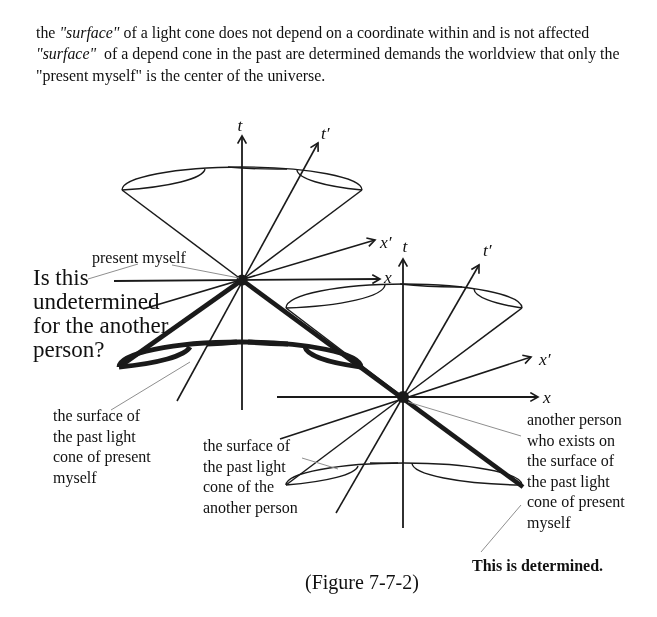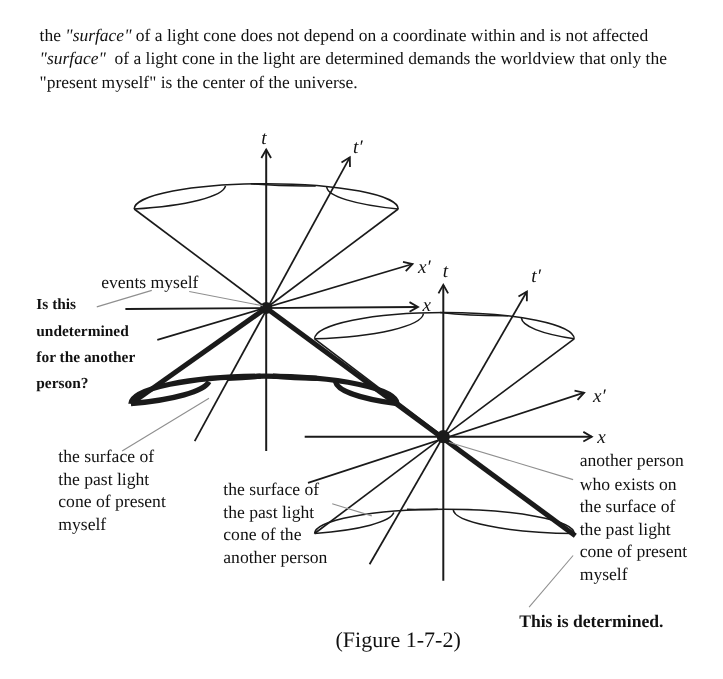--- a/index.html
+++ b/index.html
@@ -3,32 +3,32 @@
 <meta charset="utf-8">
 <style>
   html,body{margin:0;padding:0;background:#ffffff;}
   .page{position:relative;width:657px;height:617px;background:#ffffff;overflow:hidden;
         font-family:"Liberation Serif",serif;color:#111;}
   .para{position:absolute;left:36px;top:22px;}
   .pline{white-space:pre;font-size:15.9px;line-height:21.3px;color:#111;}
   .it{font-style:italic;}
   .diagram-svg{position:absolute;left:0;top:0;}
   .lbl{position:absolute;font-size:16px;line-height:20.5px;white-space:pre-line;color:#111;z-index:2;}
-  .lbl-bold{font-weight:700;font-size:14px;line-height:24px;}
+  .lbl-bold{font-weight:400;font-size:23px;line-height:24px;}
   .lbl-caption{font-size:20px;line-height:24px;}
   .axis-label{font-family:"Liberation Serif",serif;font-style:italic;font-size:17.5px;fill:#111;}
 </style>
 </head>
 <body>
 
 <div class="page">
 
   <div class="para">
     <div class="pline"><span>the </span><span class="it">"surface"</span><span> of a light cone does not depend on a coordinate within and is not affected</span></div>
-    <div class="pline"><span></span><span class="it">"surface"</span><span>  of a light cone in the light are determined demands the worldview that only the</span></div>
+    <div class="pline"><span></span><span class="it">"surface"</span><span>  of a depend cone in the past are determined demands the worldview that only the</span></div>
     <div class="pline"><span>"present myself" is the center of the universe.</span><span class="it"></span><span></span></div>
   </div>
 
   <svg class="diagram-svg" width="657" height="617" viewBox="0 0 657 617">
     <defs>
       <marker id="arr" viewBox="0 0 10 10" refX="8" refY="5" markerWidth="11" markerHeight="11" orient="auto" markerUnits="userSpaceOnUse">
         <path d="M1,1 L8,5 L1,9" fill="none" stroke="#1a1a1a" stroke-width="1.5"></path>
       </marker>
     </defs>
 
@@ -95,35 +95,35 @@
       <text class="axis-label" x="321" y="139">t′</text>
       <text class="axis-label" x="384" y="283">x</text>
       <text class="axis-label" x="380" y="248">x′</text>
       <text class="axis-label" x="405" y="252" text-anchor="middle">t</text>
       <text class="axis-label" x="483" y="256">t′</text>
       <text class="axis-label" x="543" y="403">x</text>
       <text class="axis-label" x="539" y="365">x′</text>
     </g>
   </svg>
 
-  <div class="lbl" style="left:92px;top:248px;">events myself</div>
+  <div class="lbl" style="left:92px;top:248px;">present myself</div>
   <div class="lbl lbl-bold" style="left:33px;top:266px;">Is this
 undetermined
 for the another
 person?</div>
   <div class="lbl" style="left:53px;top:406px;">the surface of
 the past light
 cone of present
 myself</div>
   <div class="lbl" style="left:203px;top:436px;">the surface of
 the past light
 cone of the
 another person</div>
   <div class="lbl" style="left:527px;top:410px;">another person
 who exists on
 the surface of
 the past light
 cone of present
 myself</div>
   <div class="lbl" style="left:472px;top:556px;font-weight:bold;">This is determined.</div>
-  <div class="lbl lbl-caption" style="left:305px;top:570px;">(Figure 1-7-2)</div>
+  <div class="lbl lbl-caption" style="left:305px;top:570px;">(Figure 7-7-2)</div>
 
 </div>
 
 </body></html>

